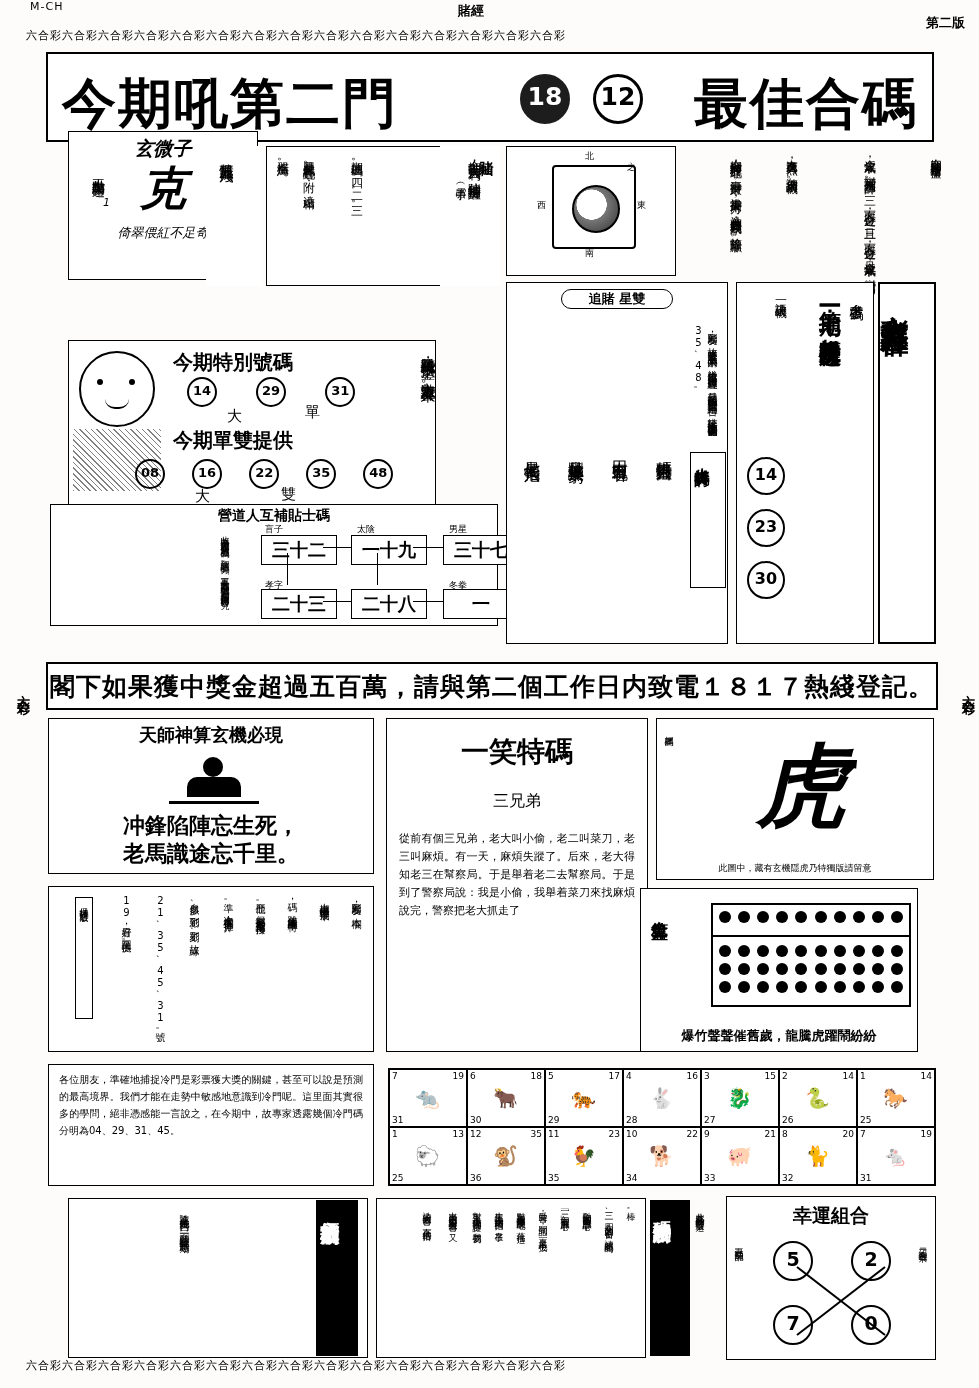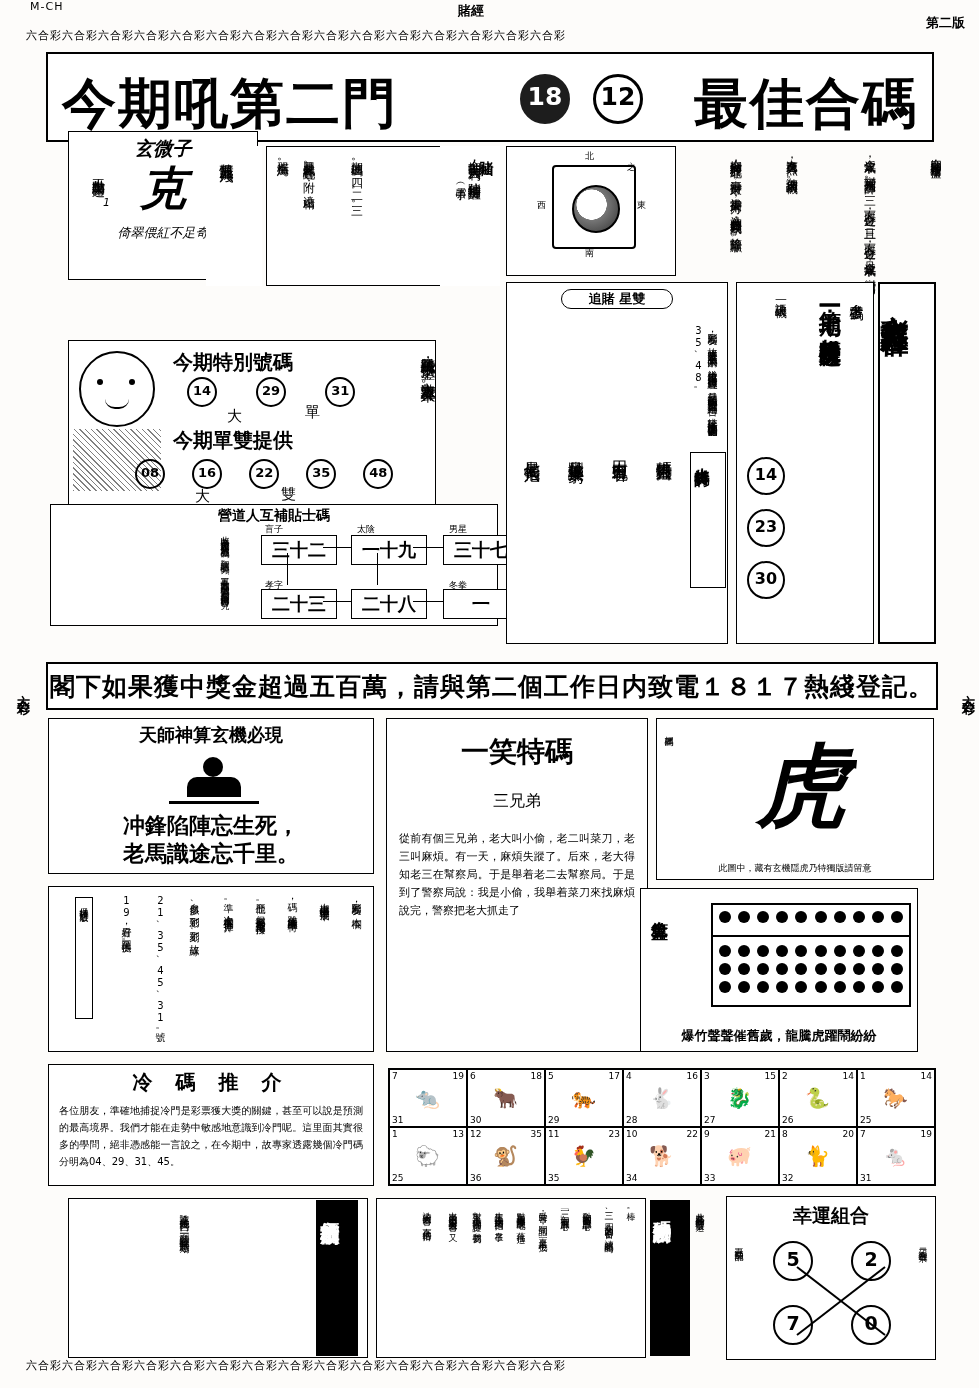--- a/index.html
+++ b/index.html
@@ -307,21 +307,20 @@
     <div class="vcol small" style="position:absolute;right:74px;top:8px;height:150px;">碼，雖然未能准確中特</div>
     <div class="vcol small" style="position:absolute;right:106px;top:8px;height:150px;">歷他。但都要希望今期再接再</div>
     <div class="vcol small" style="position:absolute;right:138px;top:8px;height:150px;">準。今次本欄首個推介</div>
     <div class="vcol small" style="position:absolute;right:172px;top:8px;height:150px;">自然多、彩到了、彩刻了、故緣</div>
     <div class="vcol small" style="position:absolute;right:206px;top:8px;height:150px;">21、35、45、31號。</div>
     <div class="vcol small" style="position:absolute;right:240px;top:8px;height:150px;">19看好，同又提供。</div>
     <div class="vcol tiny" style="position:absolute;right:280px;top:10px;height:116px;border:1px solid #000;padding:2px;">保持特碼之析版</div>
   </div>
 
   <div class="box" style="left:48px;top:1064px;width:326px;height:122px;">
-    <div style="text-align:center;font-size:20px;font-weight:bold;letter-spacing:8px;margin-top:4px;">冷 碼 推 介</div>
     <div style="margin:6px 10px 0;font-size:10px;line-height:17px;text-align:justify;">各位朋友，準確地捕捉冷門是彩票獲大獎的關鍵，甚至可以說是預測的最高境界。我們才能在走勢中敏感地意識到冷門呢。這里面其實很多的學問，絕非憑感能一言說之，在今期中，故專家透露幾個冷門碼分明為04、29、31、45。</div>
   </div>
 
   <div class="zgrid">
     <div class="zcell">
         <span class="n1">7</span>
         <span class="n2">19</span>
         <span class="n3">31</span>
         <span class="an">🐀</span>
       </div>

